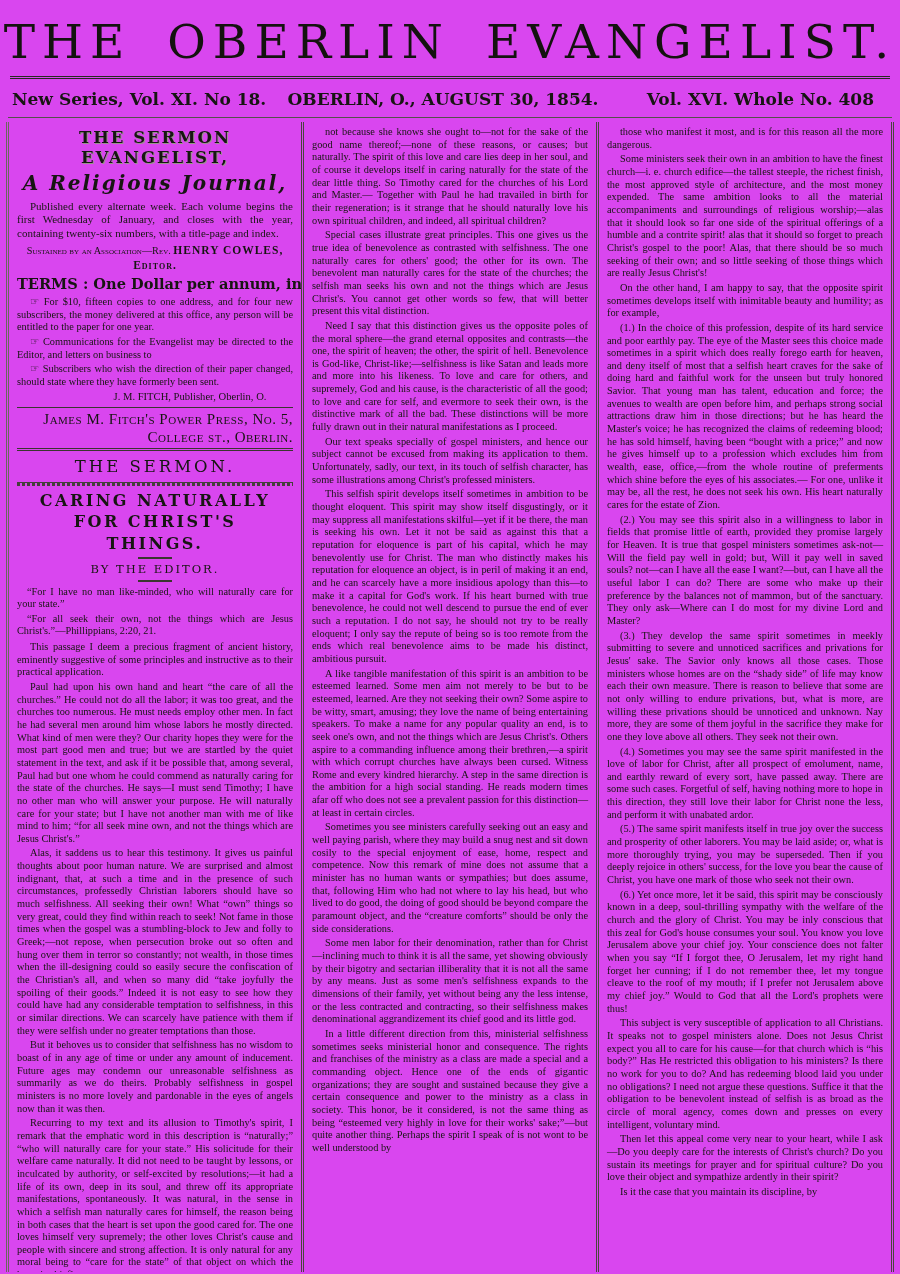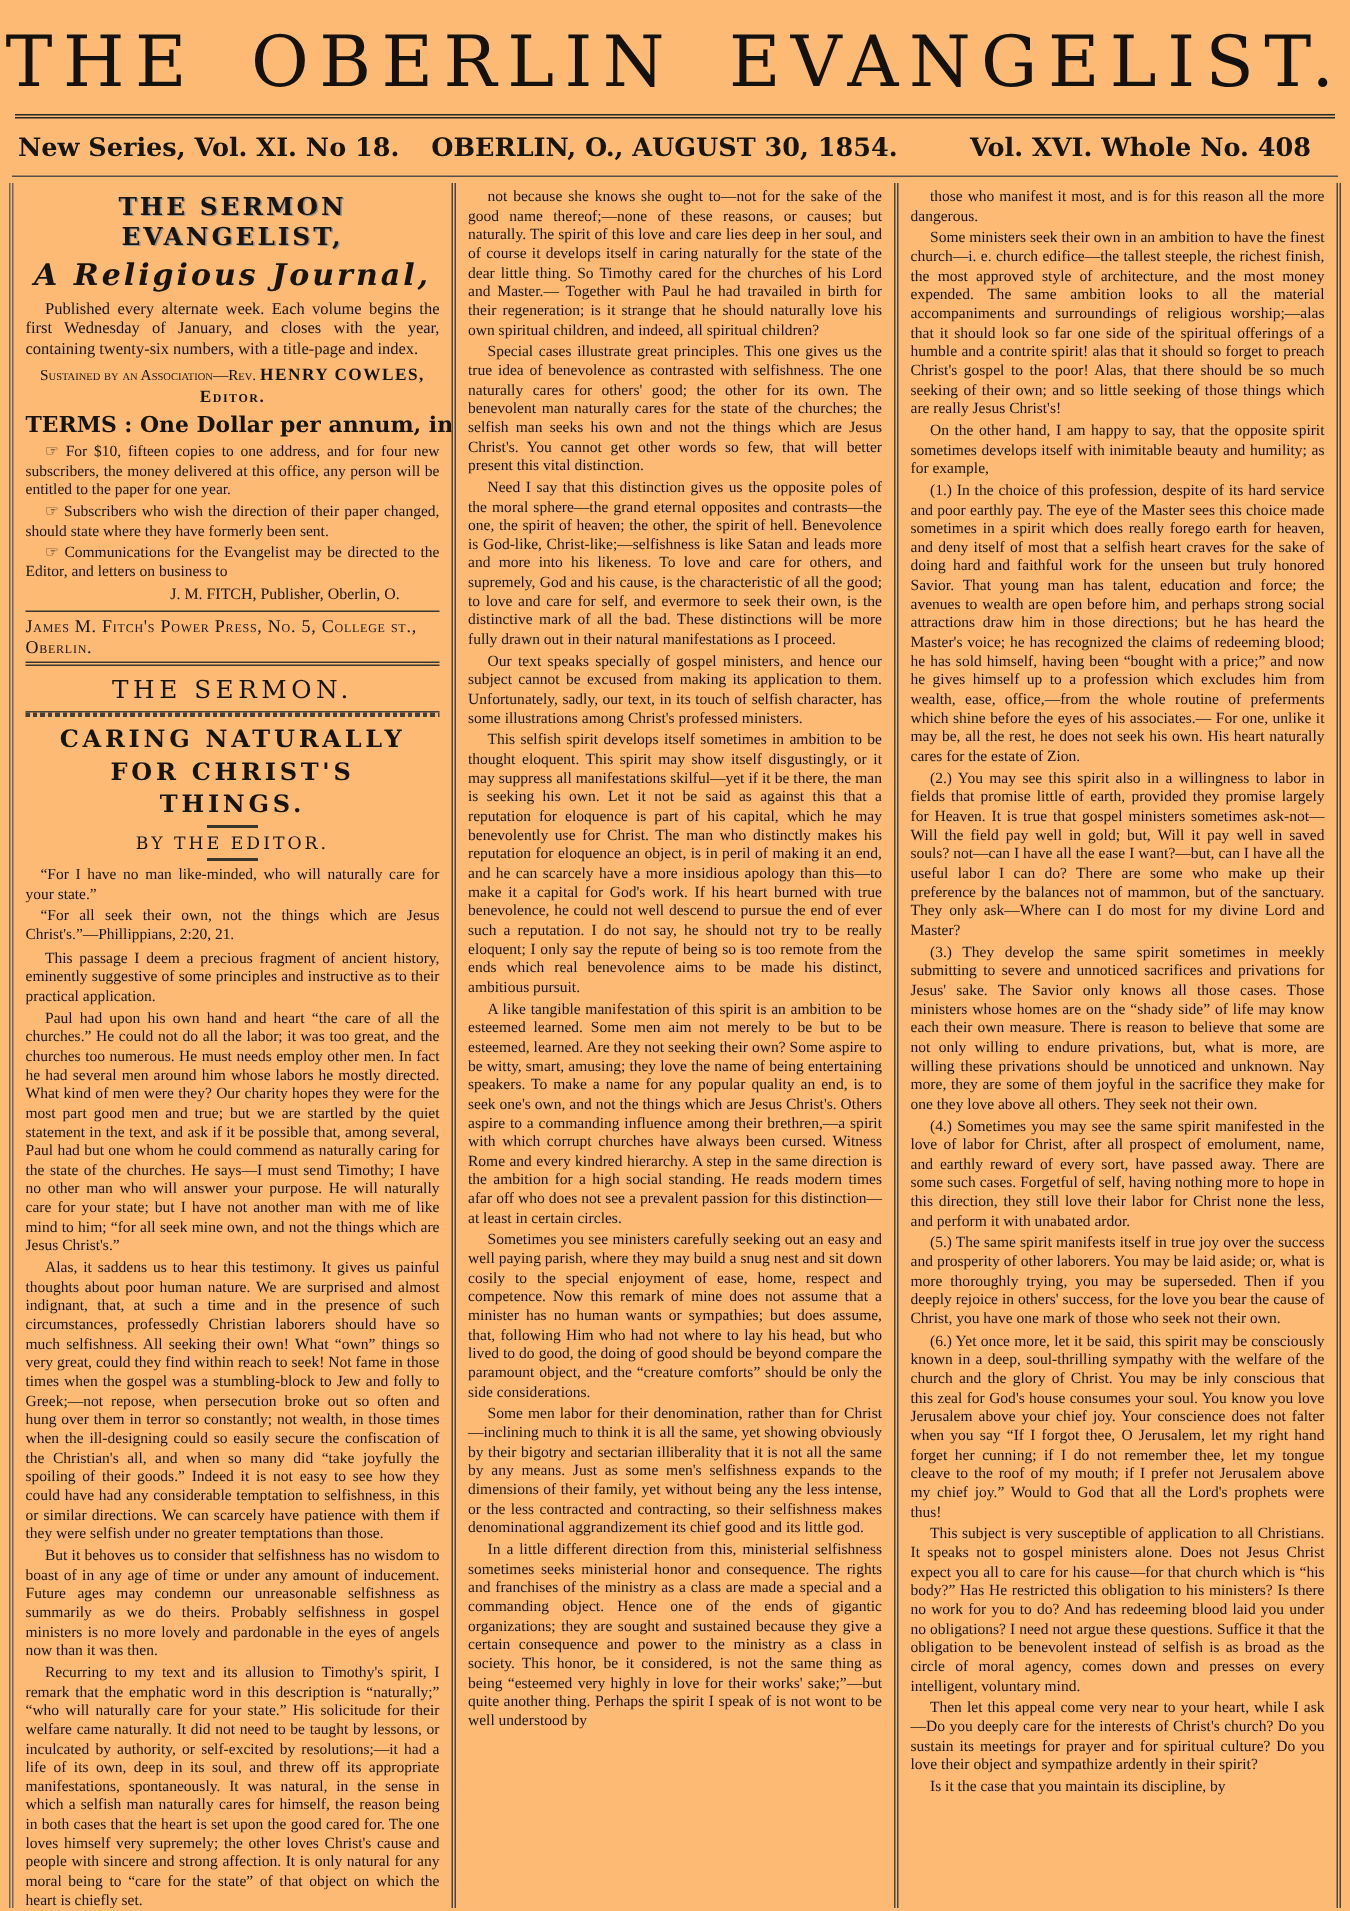--- a/index.html
+++ b/index.html
@@ -1,21 +1,21 @@
 <!DOCTYPE html>
 <html><head>
 <meta charset="utf-8">
 <style>
   * { margin:0; padding:0; box-sizing:border-box; }
   html,body { background:#e8e6e0; }
   .page {
     position:relative;
     width:900px; height:1274px;
     margin:0 auto;
-    background:#fdba74;
+    background:#d946ef;
     color:#171512;
     font-family:"Liberation Serif", serif;
     overflow:hidden;
   }
   
   .masthead { padding-top:14px; text-align:center; }
   .masthead-title {
     font-family:"DejaVu Serif", serif;
     font-size:47px;
     letter-spacing:7px;
@@ -87,23 +87,23 @@
     font-weight:bold; font-size:14.6px;
     margin:3px 0 3px 0;
     white-space:nowrap;
   }
   .publisher-line { text-align:center; text-indent:0; padding-left:70px; font-size:10.6px; }
   .press-block {
     margin-top:3px;
     border-top:1px solid #3a362f;
     border-bottom:3px double #3a362f;
     padding:2px 0;
-    text-align:left;
+    text-align:right;
     font-variant:small-caps;
-    font-size:12px;
+    font-size:15px;
     letter-spacing:0.5px;
   }
   
   .sermon-title {
     text-align:center;
     font-family:"DejaVu Serif", serif;
     font-size:16.5px; letter-spacing:3px;
     margin-top:6px;
   }
   .wavy-rule {
@@ -146,22 +146,22 @@
   <div class="columns">
 
     <div class="col">
       <div class="journal-title">THE SERMON EVANGELIST,</div>
       <div class="journal-subtitle">A Religious Journal,</div>
       <p class="pub-note">Published every alternate week.  Each volume begins the first Wednesday of January, and closes with the year, containing twenty-six numbers, with a title-page and index.</p>
       <div class="sustained"><span>Sustained by an Association—Rev. </span><b>HENRY COWLES,</b><br><b>Editor.</b></div>
       <div class="terms-line">TERMS : One Dollar per annum, in advance.</div>
       <div class="notices">
           <p class="para">☞ For $10, fifteen copies to one address, and for four new subscribers, the money delivered at this office, any person will be entitled to the paper for one year.</p>
+          <p class="para">☞ Communications for the Evangelist may be directed to the Editor, and letters on business to</p>
           <p class="para">☞ Subscribers who wish the direction of their paper changed, should state where they have formerly been sent.</p>
-          <p class="para">☞ Communications for the Evangelist may be directed to the Editor, and letters on business to</p>
         </div>
       <div class="publisher-line">J. M. FITCH, Publisher, Oberlin, O.</div>
       <div class="press-block">James M. Fitch's Power Press, No. 5, College st., Oberlin.</div>
 
       <div class="sermon-title">THE SERMON.</div>
       <div class="wavy-rule"></div>
       <div class="article-title">CARING NATURALLY FOR CHRIST'S THINGS.</div>
       <div class="mini-rule"></div>
       <div class="byline">BY THE EDITOR.</div>
       <div class="mini-rule"></div>

